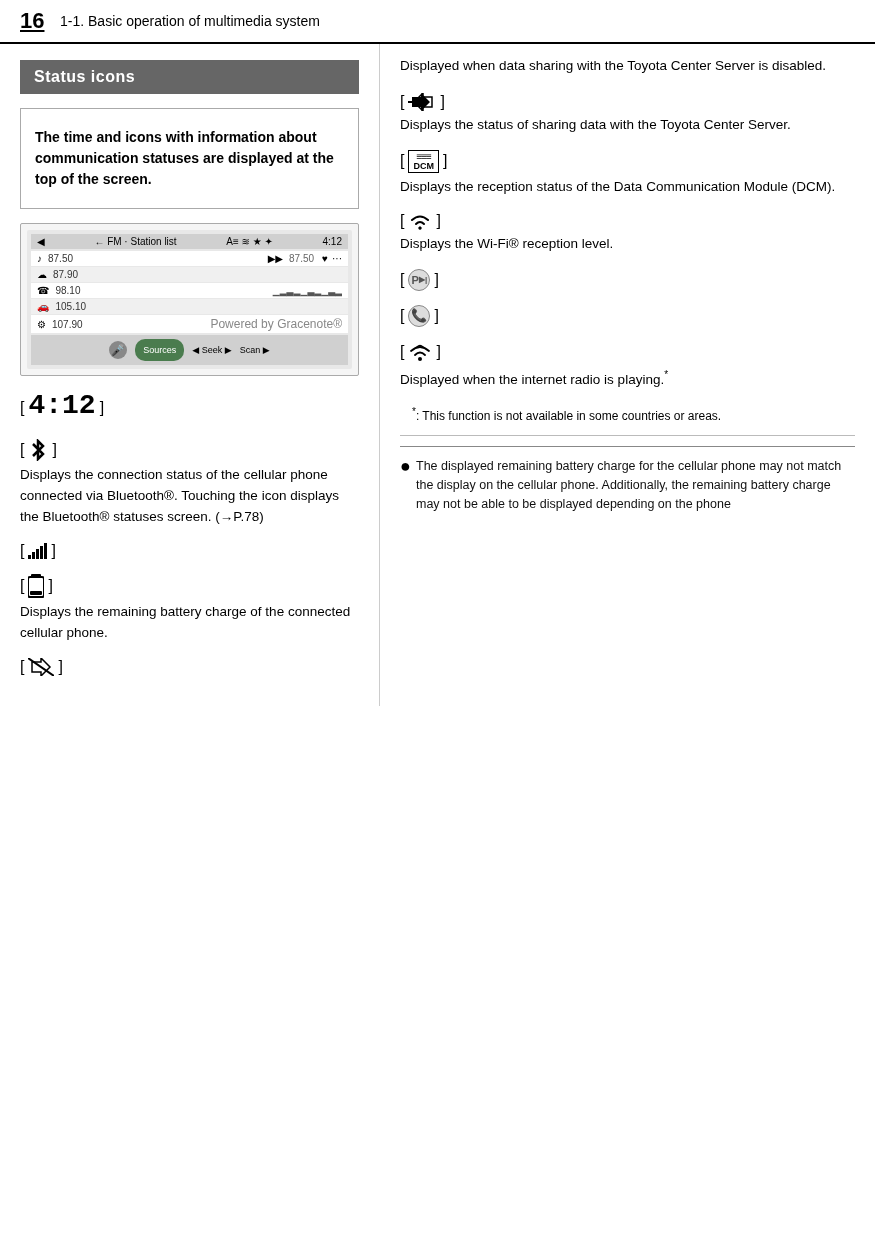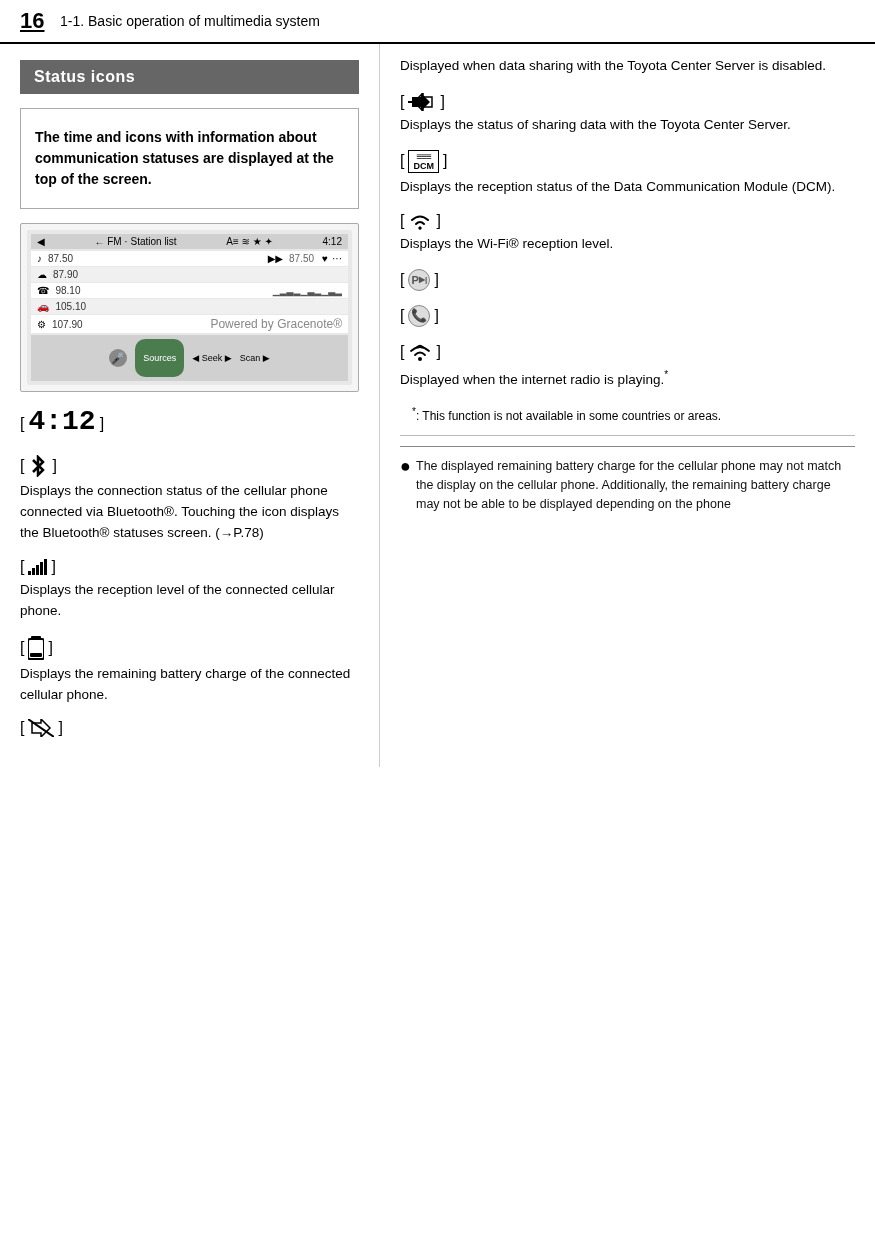--- a/index.html
+++ b/index.html
@@ -117,21 +117,21 @@
       background: #d0d0d0;
       padding: 4px;
       margin-top: 2px;
       gap: 8px;
     }
 
     .mockup-btn {
       background: #555;
       color: #fff;
       font-size: 9px;
-      padding: 14px 8px;
+      padding: 6px 8px;
       border-radius: 10px;
     }
 
     .mockup-btn-green {
       background: #4a7c4e;
     }
 
     .icon-entry {
       margin-bottom: 14px;
     }
@@ -363,21 +363,20 @@
         <span class="icon-bracket">[</span>
         <span class="signal-bars icon-symbol">
           <span style="height:4px"></span>
           <span style="height:7px"></span>
           <span style="height:10px"></span>
           <span style="height:13px"></span>
           <span style="height:16px"></span>
         </span>
         <span class="icon-bracket">]</span>
       </div>
-      <div class="icon-desc">Displays the reception level of the connected cellular phone.</div>
     </div>
 
     <div class="icon-entry">
       <div class="icon-line">
         <span class="icon-bracket">[</span>
         <span class="icon-symbol">
           <svg width="16" height="24" viewBox="0 0 16 24">
             <rect x="3" y="0" width="10" height="3" fill="#000" rx="1"></rect>
             <rect x="0" y="3" width="16" height="20" fill="none" stroke="#000" stroke-width="2" rx="2"></rect>
             <rect x="2" y="17" width="12" height="4" fill="#000" rx="1"></rect>

